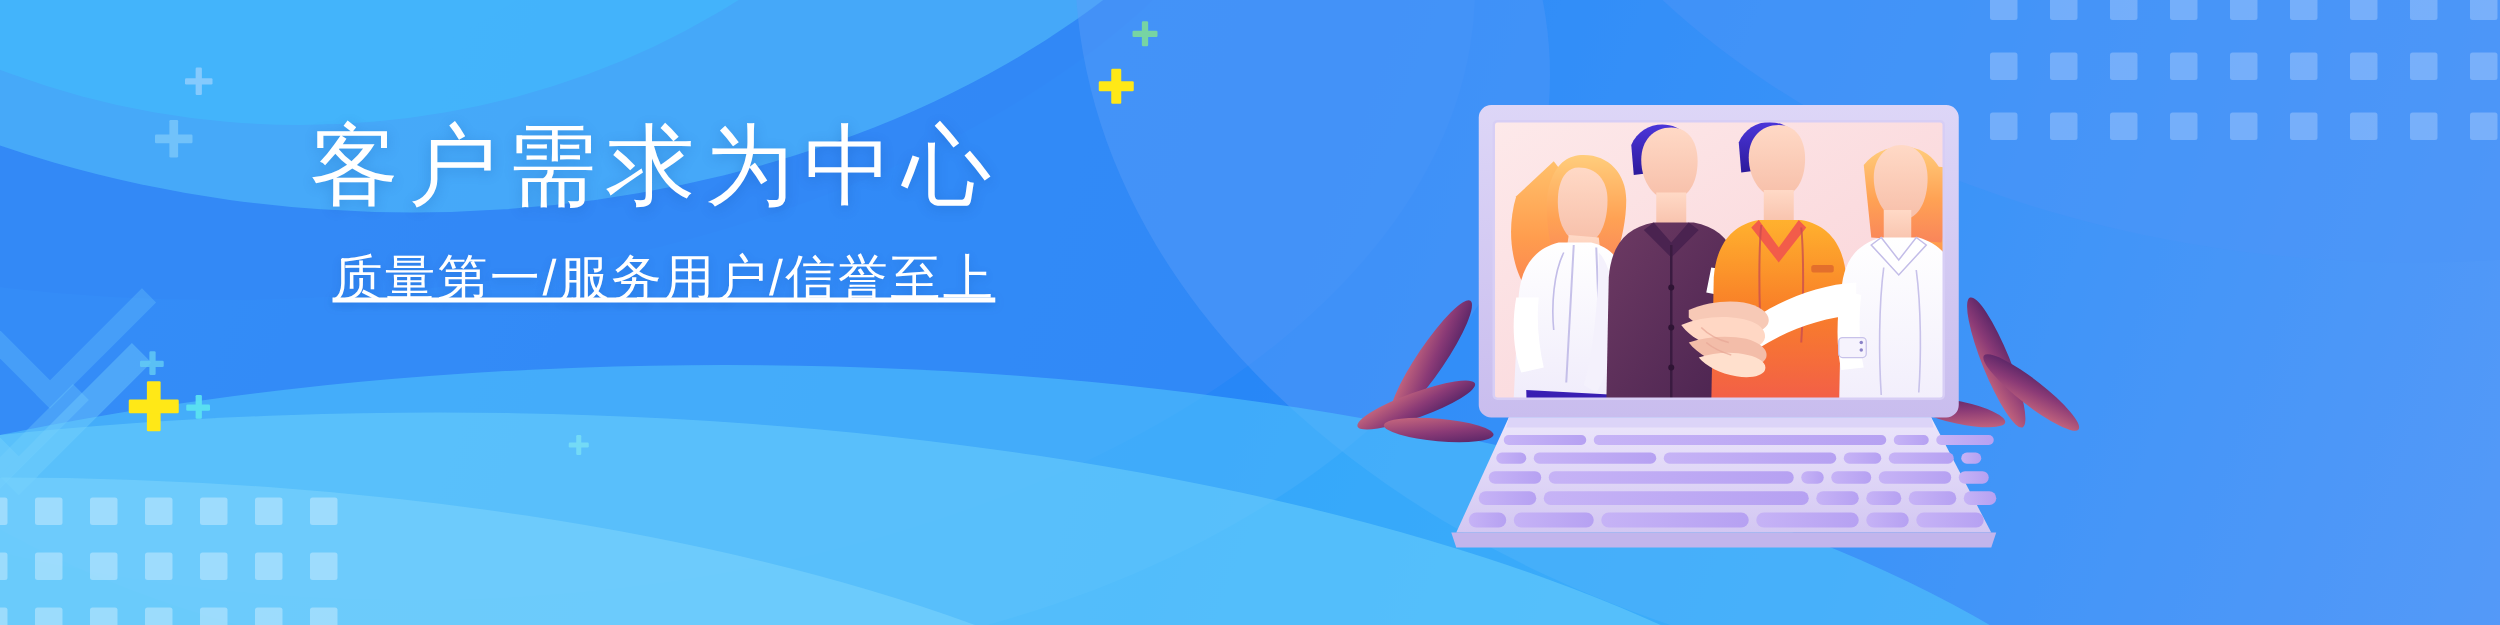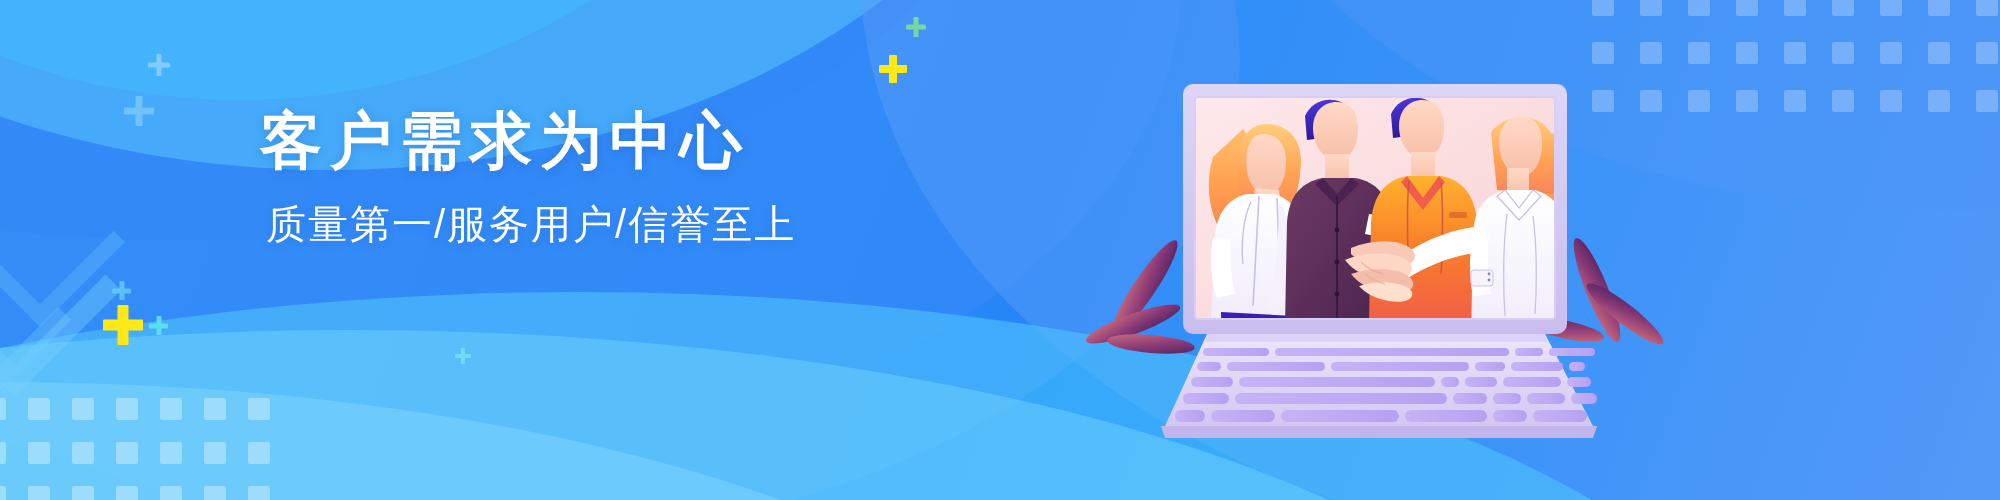--- a/index.html
+++ b/index.html
@@ -115,36 +115,37 @@
   #plus-white-1{left:148px;top:54px;width:22px;height:22px;--t:5px;color:#bcdcff;opacity:.55;}
   #plus-white-2{left:124px;top:96px;width:30px;height:30px;--t:7px;color:#8fd3fb;opacity:.6;}
   #plus-yellow-small{left:879px;top:55px;width:28px;height:28px;--t:8px;color:#ffe817;}
   #plus-green-small{left:906px;top:17px;width:20px;height:20px;--t:5px;color:#7ddc9a;opacity:.9;}
   #plus-cyan-3{left:455px;top:348px;width:16px;height:16px;--t:4px;color:#7fe6f5;opacity:.7;}
 
   
   #text-block{position:absolute;left:248px;top:96px;width:620px;}
   #headline{
     color:#ffffff;
-    font-size:62px;
-    font-weight:bold;
+    font-size:71px;
+    font-weight:normal;
     letter-spacing:8px;
     line-height:1.08;
-    margin:12px;
+    margin:0;
     white-space:nowrap;
     text-shadow:0 2px 10px rgba(6,60,140,.22);
   }
   #subtitle{
     color:#ffffff;
     font-size:40px;
     font-weight:normal;
     letter-spacing:2px;
     margin:22px 0 0 18px;
     white-space:nowrap;
     text-shadow:0 2px 8px rgba(6,60,140,.18);
+    text-decoration:underline;
   }
 
   
   #laptop{position:absolute;left:1155px;top:62px;width:470px;height:382px;}
   #laptop svg{display:block;width:100%;height:100%;overflow:visible;}
 </style>
 </head>
 <body>
 
 <div id="banner">

